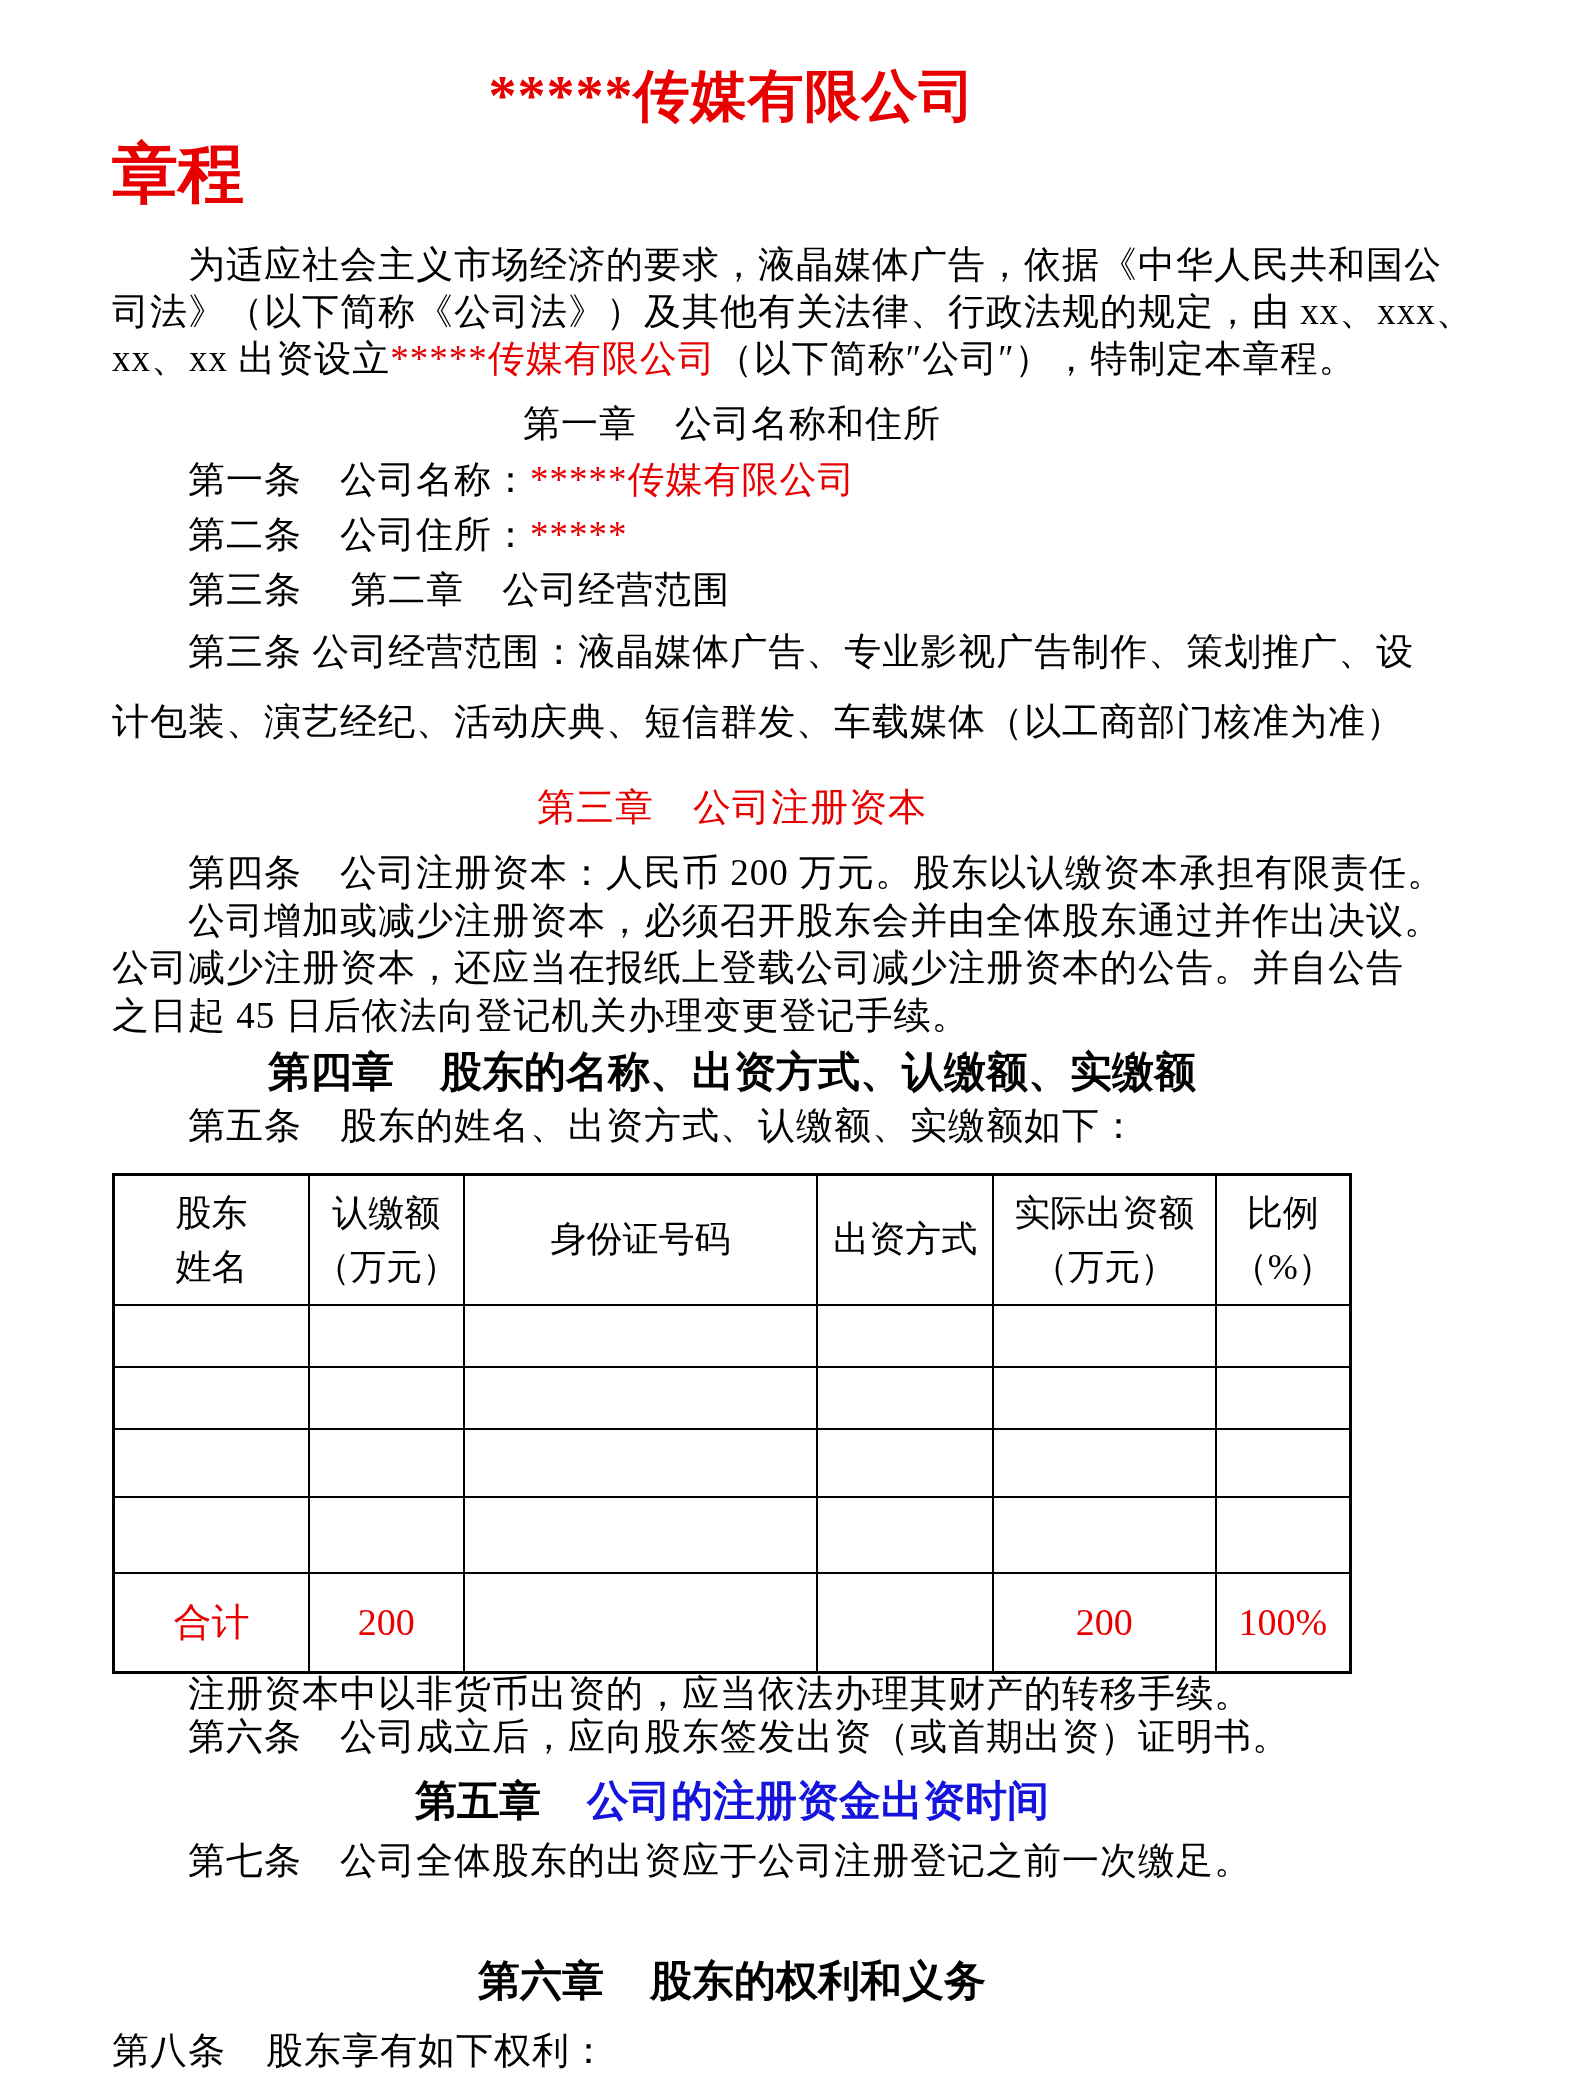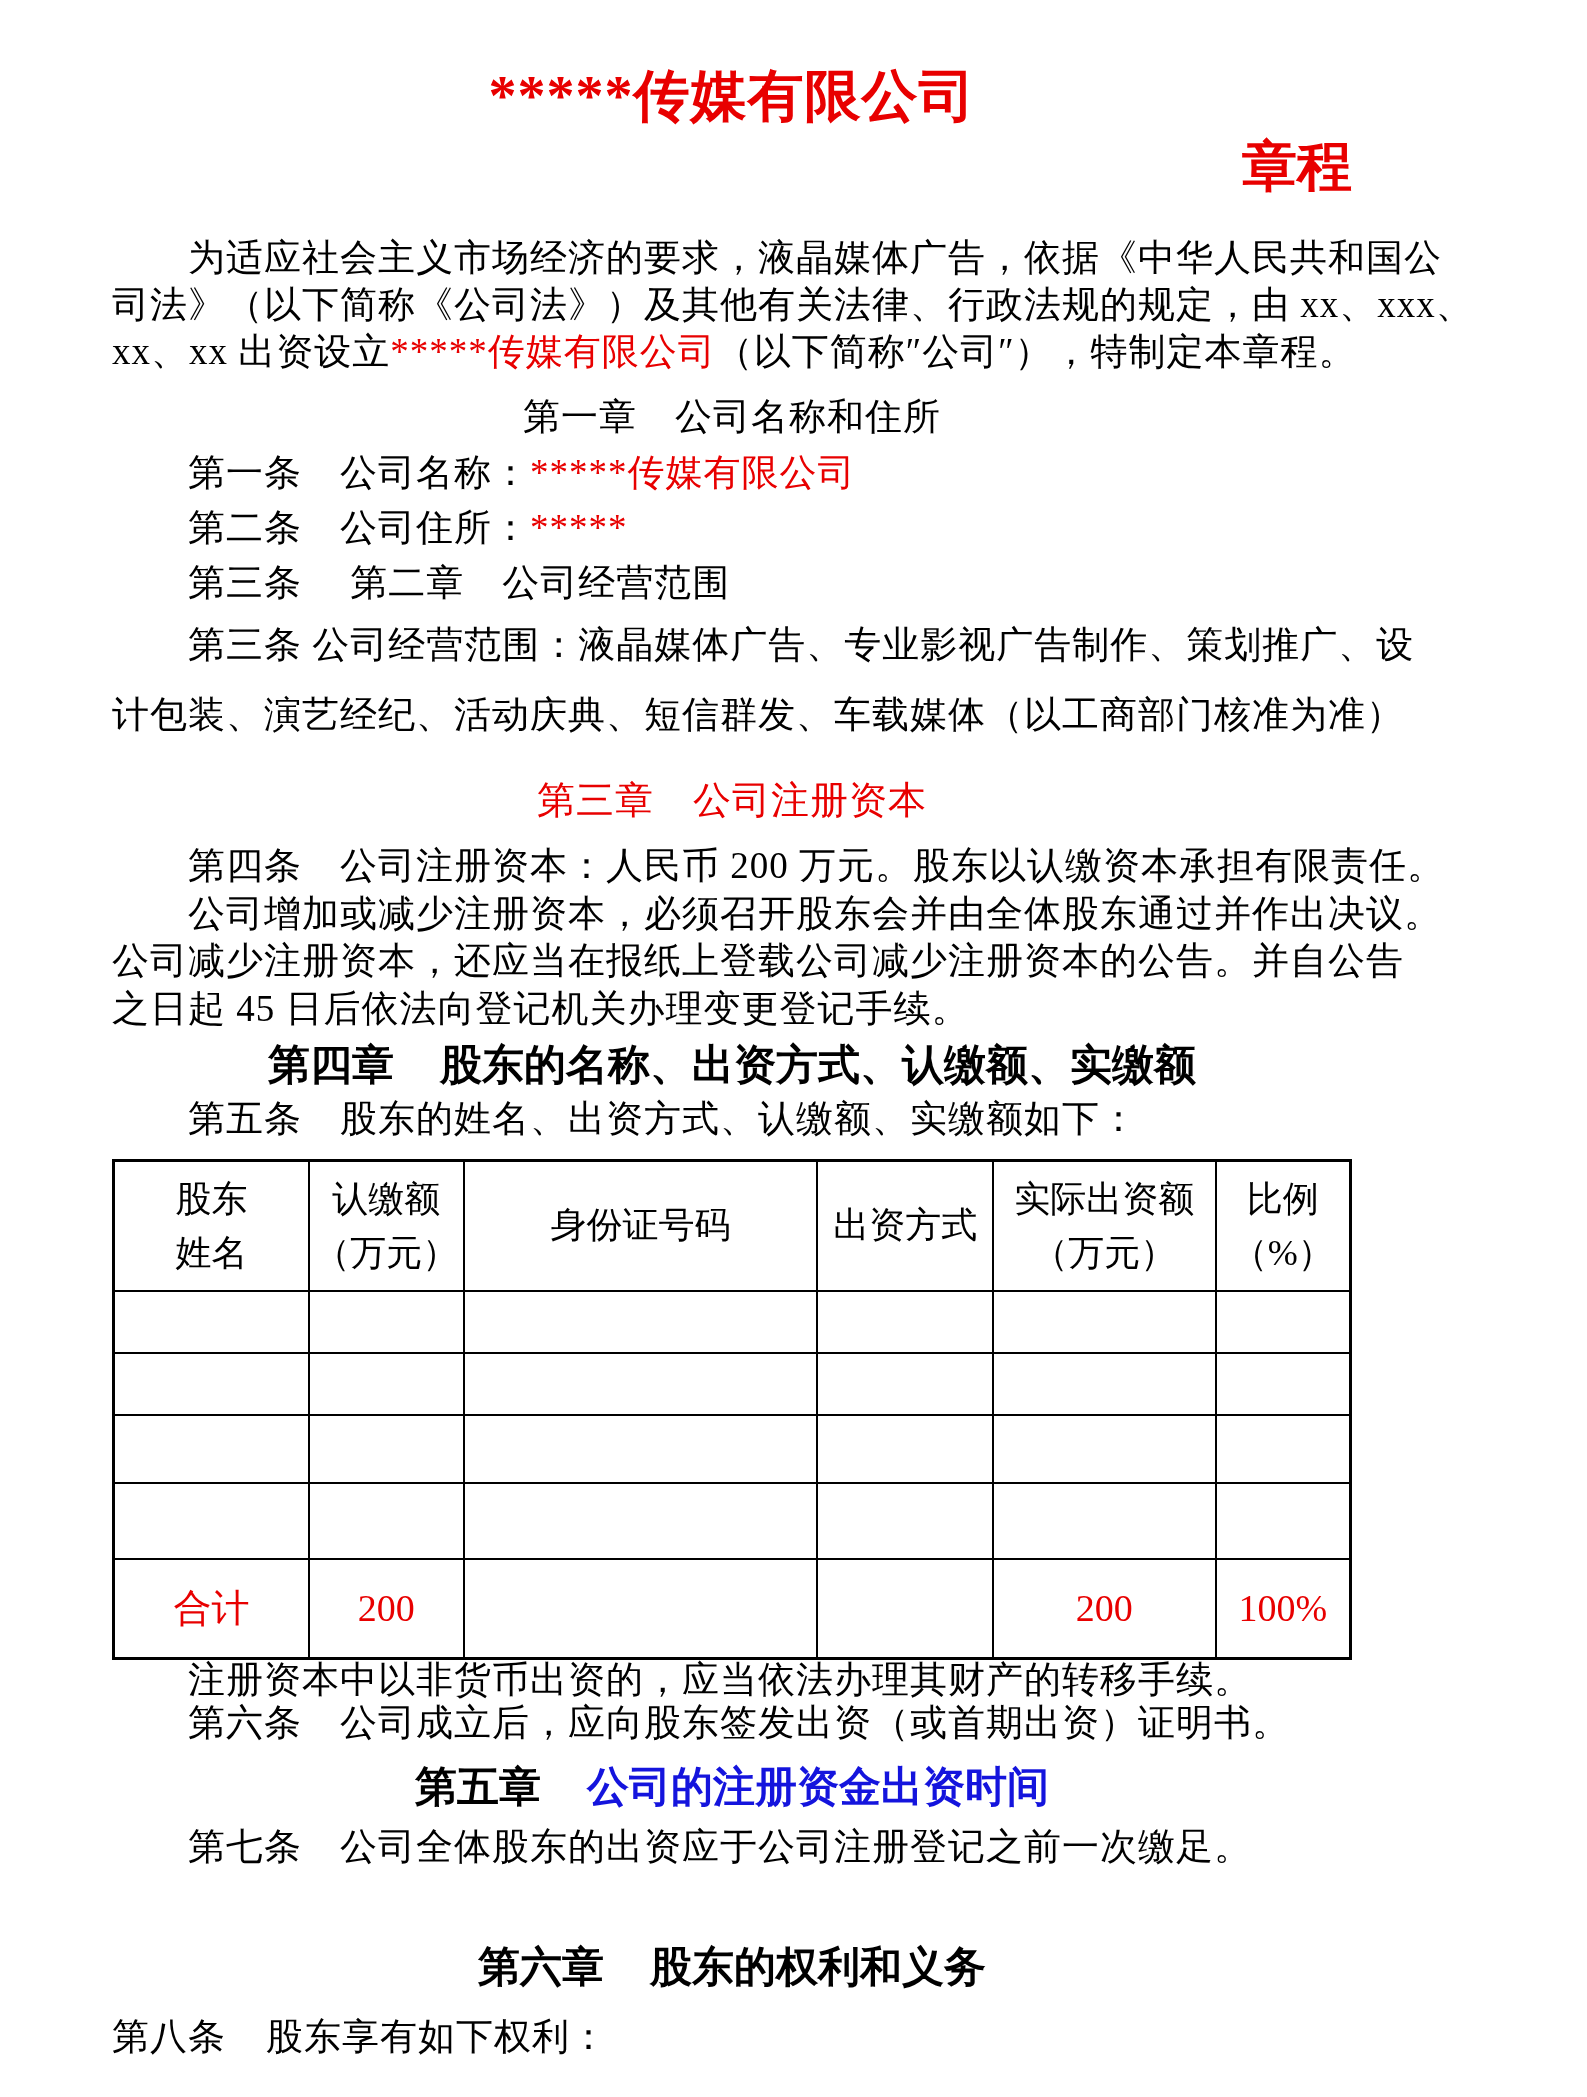--- a/index.html
+++ b/index.html
@@ -5,22 +5,22 @@
   :root{ --red:#e80000; --blue:#1414dd; --ink:#000000; }
   html,body{ margin:0; padding:0; }
   body{
     width:1587px; height:2097px; overflow:hidden; background:#ffffff;
     font-family:"Liberation Serif","DejaVu Serif",serif; color:var(--ink);
   }
   .page{ box-sizing:border-box; width:1464px; height:2097px; padding:64px 112px 0 112px; }
 
   .t1{ margin:0; text-align:center; color:var(--red); font-weight:bold;
        font-size:56px; line-height:64px; letter-spacing:1px; }
-  .t2{ margin:8px 0 0 0; text-align:right; color:var(--red); font-weight:bold;
-       font-size:55px; line-height:62px; }
+  .t2{ margin:15px 0 0 0; text-align:left; color:var(--red); font-weight:bold;
+       font-size:66px; line-height:62px; }
 
   .ln{ font-size:37px; line-height:47px; white-space:nowrap; letter-spacing:1px; }
   .ind{ padding-left:76px; }
   .center{ text-align:center; }
   .red{ color:var(--red); }
   .blue{ color:var(--blue); }
 
   .preamble{ margin-top:36px; }
   .ch1-head{ margin-top:14px; line-height:56px; }
   .articles .ln{ line-height:55px; }
@@ -29,21 +29,21 @@
   .cap{ margin-top:14px; }
   .cap .ln{ line-height:47.5px; }
 
   .ch-head{ margin-top:6px; text-align:center; font-weight:bold; font-size:42px;
             line-height:54px; white-space:nowrap; }
   .gap{ display:inline-block; width:46px; }
   .gap8{ display:inline-block; width:40px; }
 
   .a5{ line-height:53px; }
 
-  table.sh{ width:100%; border-collapse:collapse; margin-top:14px;
+  table.sh{ width:100%; border-collapse:collapse; margin-top:21px;
             border:3px solid #000; table-layout:fixed; }
   table.sh td{ border:2px solid #000; padding:0; text-align:center; vertical-align:middle;
                font-size:36px; overflow:hidden; }
   tr.thead{ height:130px; }
   tr.thead .hl{ line-height:54px; }
   tr.total{ height:100px; }
   tr.total td{ font-size:38px; color:var(--red); }
 
   .note{ line-height:40px; }
   .a6{ line-height:46px; }

